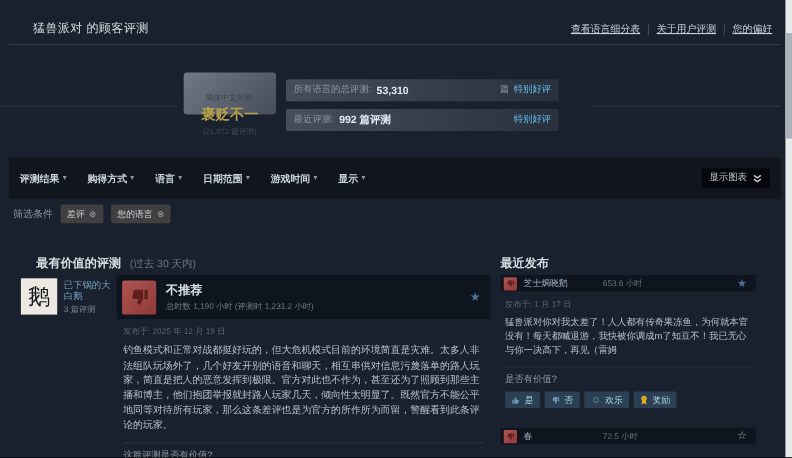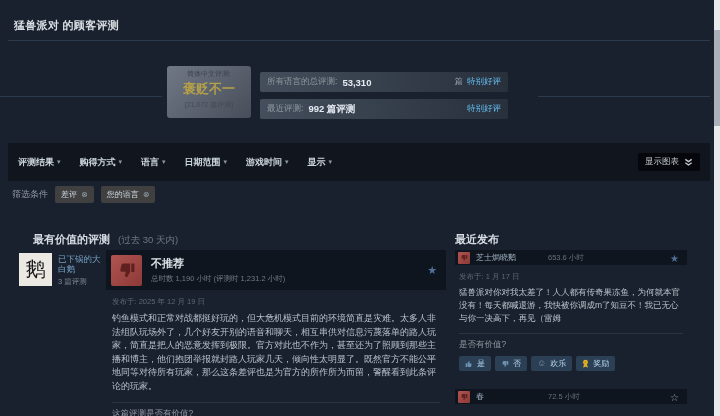--- a/index.html
+++ b/index.html
@@ -1,32 +1,32 @@
 <!DOCTYPE html>
 <html><head>
 <meta charset="utf-8">
 <style>
   html,body{margin:0;padding:0;background:#000;}
   .page{position:relative;width:720px;height:416px;background:#1a212e;overflow:hidden;
         font-family:"Liberation Sans","DejaVu Sans",sans-serif;color:#c6d4df;}
 
   
   .hdr{position:absolute;left:14px;right:18px;top:18px;display:flex;justify-content:space-between;align-items:baseline;}
-  .hdr-title{font-size:11px;font-weight:bold;color:#d9dee3;letter-spacing:.3px;}
+  .hdr-title{font-size:11px;font-weight:normal;color:#d9dee3;letter-spacing:.3px;margin-left:16px;}
   .hdr-links{display:flex;align-items:center;}
   .hdr-link{font-size:9px;color:#c3cfda;text-decoration:underline;cursor:pointer;}
   .hdr-sep{width:1px;height:10px;background:#3d4b5d;margin:0 7px;}
   .rule{position:absolute;height:1px;background:#2c3a4d;}
   #rule-top{left:8px;right:10px;top:40px;}
   #rule-mid-l{left:0;width:162px;top:96px;}
   #rule-mid-r{left:538px;right:10px;top:96px;}
 
   
-  .lang-card{position:absolute;left:167px;top:66px;width:84px;height:52px;border-radius:3px;
-             background:linear-gradient(135deg,#707886,#474e59);text-align:center;padding-top:3px;box-sizing:border-box;}
+  .lang-card{position:absolute;left:167px;top:66px;width:84px;height:38px;border-radius:3px;
+             background:linear-gradient(135deg,#707886,#474e59);text-align:center;padding-top:18px;box-sizing:border-box;}
   .lang-card .lbl{font-size:7px;color:#3c424b;}
   .lang-card .verdict{font-size:13px;font-weight:bold;color:#b6a148;margin-top:1px;}
   .lang-card .cnt{font-size:7px;color:#434a54;margin-top:2px;}
   .sum-row{position:absolute;left:260px;width:248px;height:20px;border-radius:2px;
            background:linear-gradient(90deg,#444e5c,#28303c);display:flex;align-items:center;
            padding:0 7px;box-sizing:border-box;font-size:8.5px;}
   #sum-row-1{top:72px;}
   #sum-row-2{top:99px;}
   .sum-lbl{color:#8f98a0;}
   .sum-val{color:#e6ecf2;font-weight:bold;font-size:9.5px;margin-left:5px;}
@@ -105,20 +105,27 @@
   .scrollbar{position:absolute;right:0;top:0;width:6px;height:416px;background:#e8eaec;}
   .scroll-thumb{position:absolute;right:0;top:30px;width:6px;height:96px;background:#aab1b8;}
 </style>
 </head>
 <body>
 
 <div class="page">
 
   <div class="hdr">
     <div class="hdr-title">猛兽派对 的顾客评测</div>
+    <div class="hdr-links">
+      <a class="hdr-link">查看语言细分表</a>
+      <span class="hdr-sep"></span>
+      <a class="hdr-link">关于用户评测</a>
+      <span class="hdr-sep"></span>
+      <a class="hdr-link">您的偏好</a>
+    </div>
   </div>
   <div class="rule" id="rule-top"></div>
   <div class="rule" id="rule-mid-l"></div>
   <div class="rule" id="rule-mid-r"></div>
 
   <div class="lang-card">
     <div class="lbl">简体中文评测:</div>
     <div class="verdict">褒贬不一</div>
     <div class="cnt">(21,072 篇评测)</div>
   </div>

